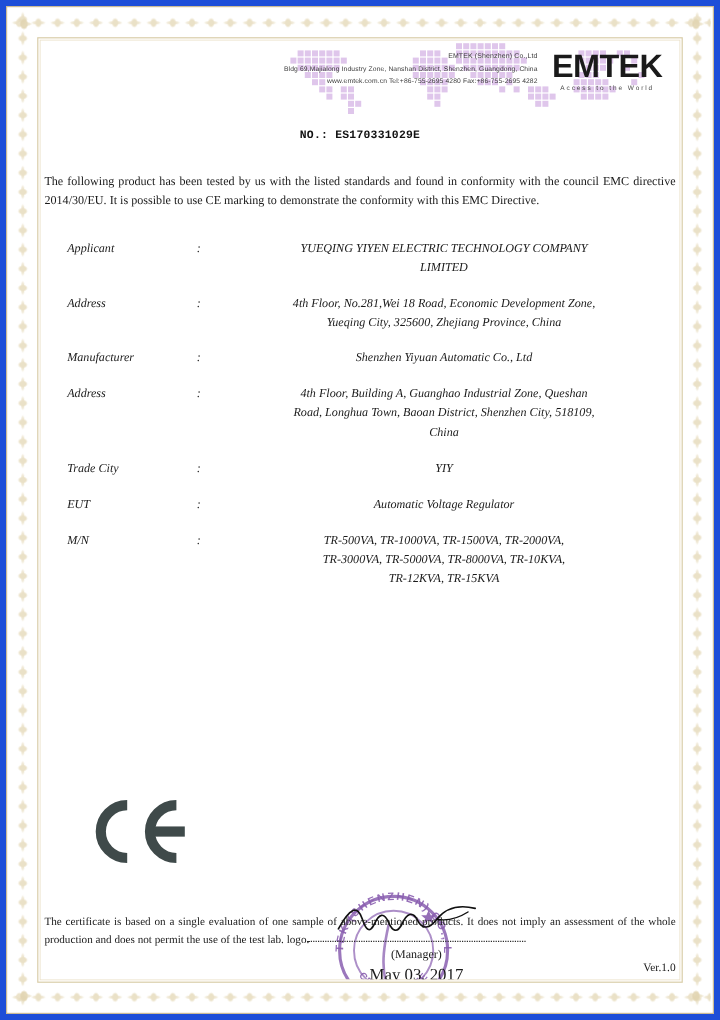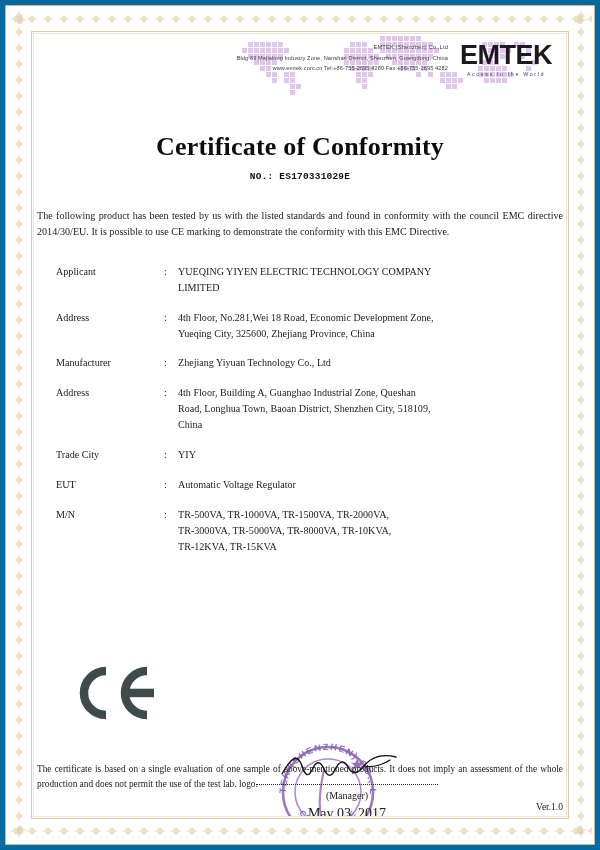--- a/index.html
+++ b/index.html
@@ -7,21 +7,21 @@
     width:600px;height:850px;
     background:#ffffff;
     font-family:"Liberation Serif", serif;
     overflow:hidden;
     position:relative;
   }
 
   
   .page{
     position:absolute;inset:0;
-    background:#0369a1;
+    background:#1d4ed8;
   }
   .border-outer{
     position:absolute;
     left:5px;top:5px;right:5px;bottom:5px;
     border:1.5px solid #c9b municipal;
     border:1.5px solid #cbbb96;
     background:#ffffff;
   }
   .orn-band{
     position:absolute;
@@ -163,25 +163,26 @@
     margin:16px 0 0 22px;
     border-collapse:collapse;
     width:calc(100% - 26px);
   }
   .fields td{
     vertical-align:top;
     font-size:10.1px;
     line-height:1.58;
     color:#1a1a1a;
     padding:7px 0 7px 0;
+    font-style:italic;
   }
   .f-label{width:108px;white-space:nowrap;}
   .f-colon{width:14px;}
   .f-value{padding-left:2px;}
-  .f-value .ln{display:block;}
+  .f-value .ln{display:block;text-align:center;}
 
   
   .ce-wrap{
     position:absolute;
     left:38px;bottom:92px;
   }
   .ce-svg{display:block;}
 
   
   .sign-area{
@@ -432,21 +433,20 @@
         <div>Bldg 69,Majialong Industry Zone, Nanshan District, Shenzhen, Guangdong, China</div>
         <div>www.emtek.com.cn   Tel:+86-755-2695 4280   Fax:+86-755-2695 4282</div>
       </div>
 
       <div class="emtek-logo">
         <div class="emtek-word">EMTEK</div>
         <div class="emtek-tag">Access to the World</div>
       </div>
     </div>
 
-    <div class="title">Certificate of Conformity</div>
     <div class="certno">NO.: ES170331029E</div>
 
     <div class="intro">The following product has been tested by us with the listed standards and found in conformity with the council EMC directive 2014/30/EU. It is possible to use CE marking to demonstrate the conformity with this EMC Directive.</div>
 
     <table class="fields">
       <tbody>
         <tr>
           <td class="f-label">Applicant</td>
           <td class="f-colon">:</td>
           <td class="f-value">
@@ -459,21 +459,21 @@
           <td class="f-colon">:</td>
           <td class="f-value">
             <span class="ln">4th Floor, No.281,Wei 18 Road, Economic Development Zone,</span>
             <span class="ln">Yueqing City, 325600, Zhejiang Province, China</span>
           </td>
         </tr>
         <tr>
           <td class="f-label">Manufacturer</td>
           <td class="f-colon">:</td>
           <td class="f-value">
-            <span class="ln">Zhejiang Yiyuan Technology Co., Ltd</span>
+            <span class="ln">Shenzhen Yiyuan Automatic Co., Ltd</span>
           </td>
         </tr>
         <tr>
           <td class="f-label">Address</td>
           <td class="f-colon">:</td>
           <td class="f-value">
             <span class="ln">4th Floor, Building A, Guanghao Industrial Zone, Queshan</span>
             <span class="ln">Road, Longhua Town, Baoan District, Shenzhen City, 518109,</span>
             <span class="ln">China</span>
           </td>

